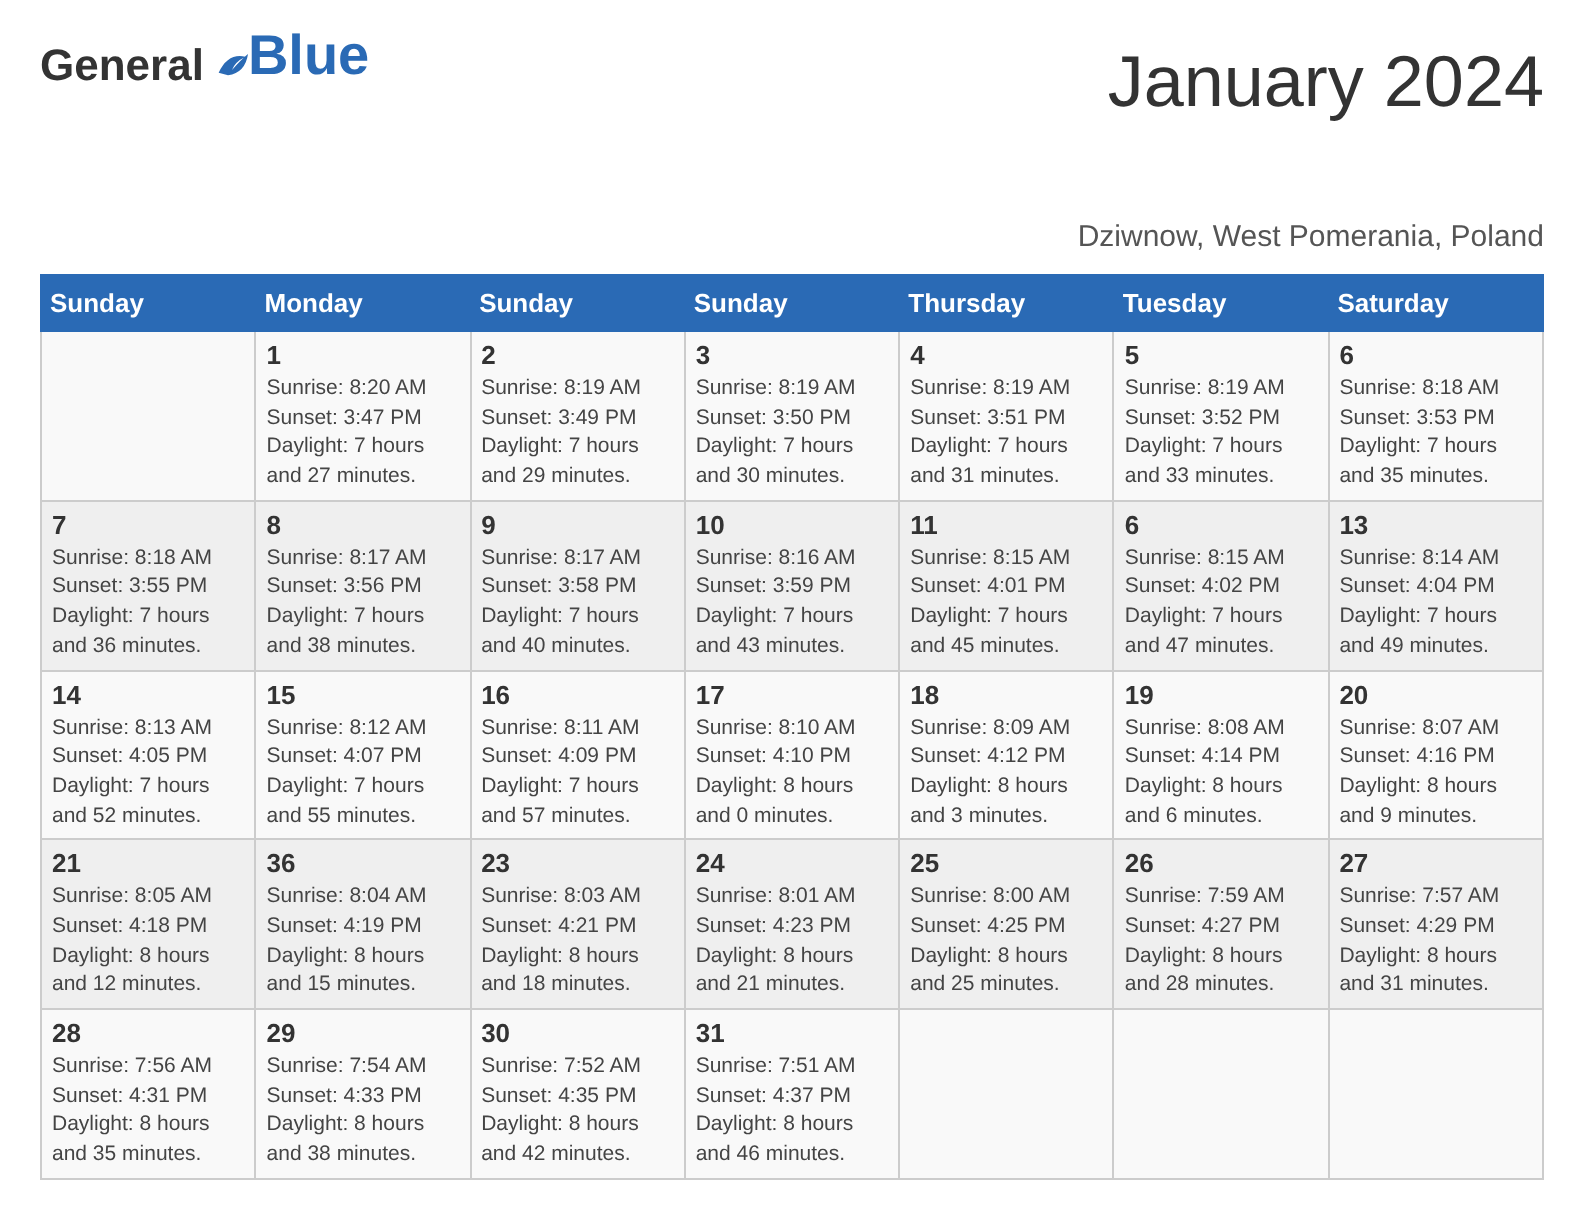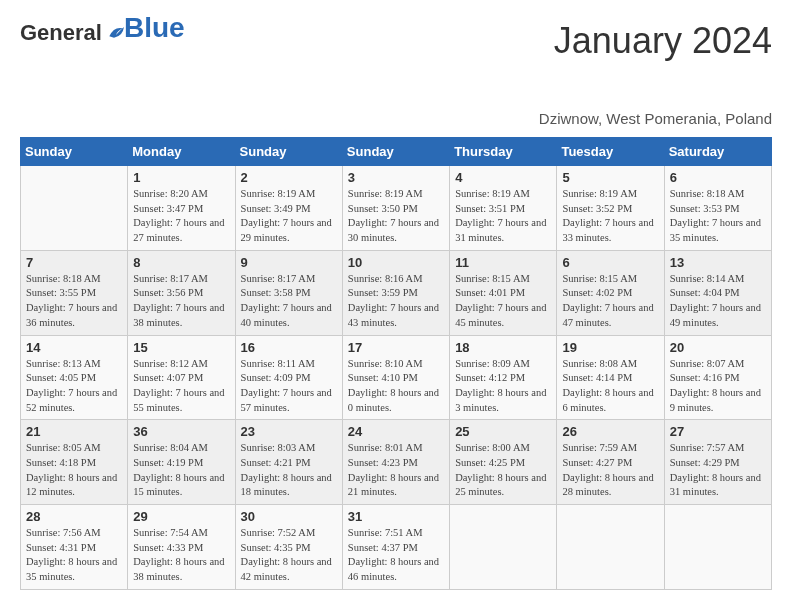--- a/index.html
+++ b/index.html
@@ -85,21 +85,20 @@
       font-weight: bold;
       font-size: 13px;
       color: #333;
       display: block;
       margin-bottom: 2px;
     }
     .day-info {
       color: #444;
       line-height: 1.4;
       font-size: 10.5px;
-      font-family: Liberation Serif, serif;
     }
     .empty-cell {
       background-color: inherit;
     }
   </style>
 </head>
 <body>
 
 <div class="header">
   <div class="logo">

